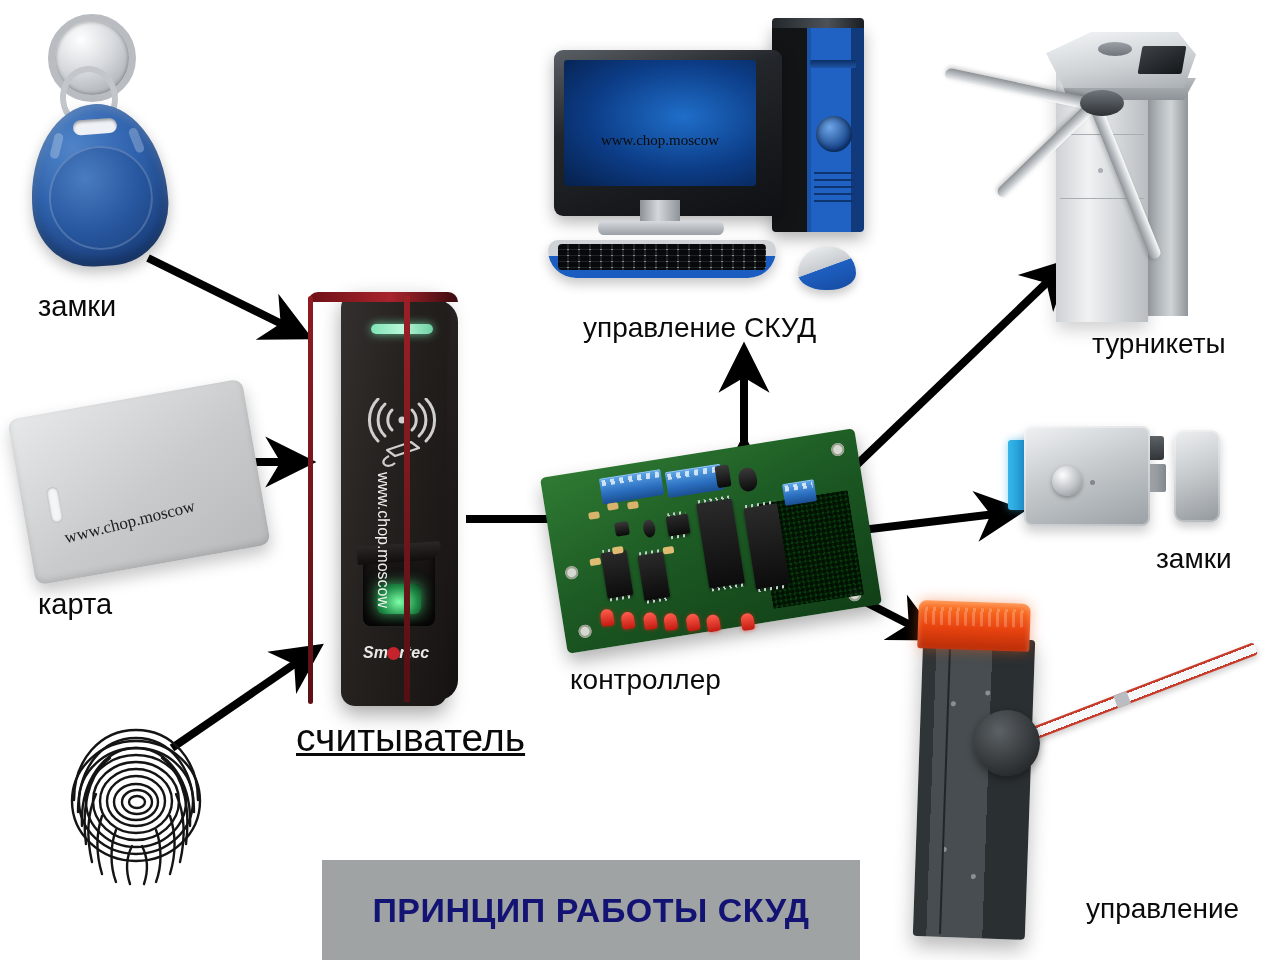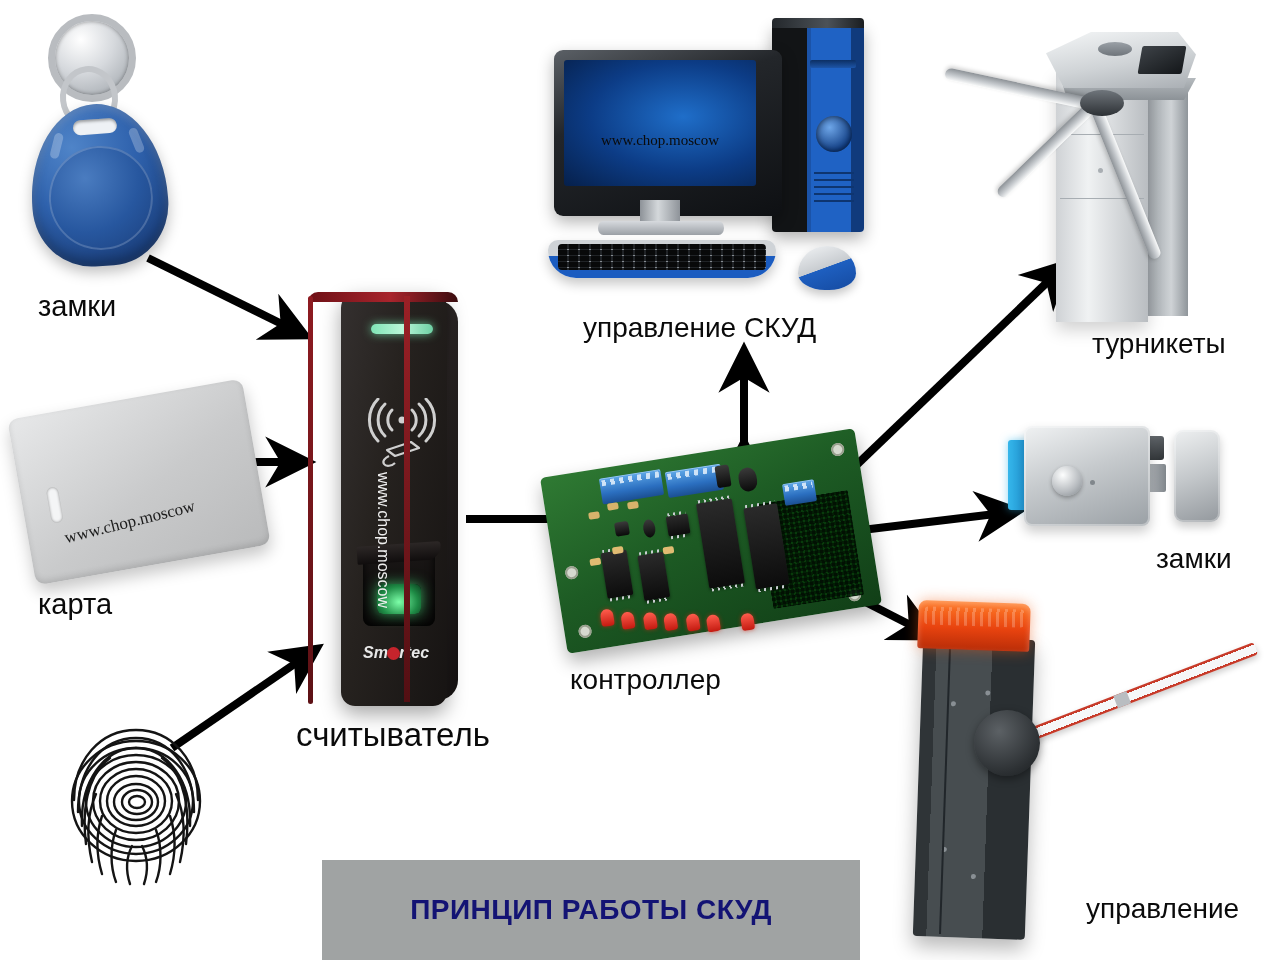--- a/index.html
+++ b/index.html
@@ -207,21 +207,21 @@
        background:linear-gradient(180deg,#c73b2a 0 18%,#f6f7f8 18% 82%,#c73b2a 82% 100%);
        transform:rotate(-21deg);transform-origin:left center;
        box-shadow:0 3px 6px rgba(0,0,0,.2);}
   .br-boom:after{content:"";position:absolute;left:96px;top:0;width:14px;height:13px;background:#b9bdc1;}
   .br-screw{position:absolute;width:5px;height:5px;border-radius:50%;background:#9aa0a5;opacity:.8;}
   .br-seam{position:absolute;left:44px;top:60px;width:2px;height:286px;background:#21262a;transform:rotate(2deg);}
 
   
   .banner{position:absolute;left:322px;top:860px;width:538px;height:100px;
        background:#a0a3a3;display:flex;align-items:center;justify-content:center;}
-  .banner span{color:#131374;font-size:28px;font-weight:bold;letter-spacing:.5px;
+  .banner span{color:#131374;font-size:34px;font-weight:bold;letter-spacing:.5px;
        font-family:"Liberation Sans",sans-serif;}
 </style>
 </head>
 <body>
 
 <div id="stage">
 
   <svg id="arrows" viewBox="0 0 1280 960">
     <defs>
       <marker id="ah" markerWidth="7" markerHeight="7" refX="4.6" refY="3.5" orient="auto">
@@ -315,21 +315,21 @@
         <div class="rd-biolip"></div>
         <div class="rd-bioglow"></div>
       </div>
       <div class="rd-brand">Sm<span class="dot"></span>rtec</div>
     </div>
     <div class="rd-redtop"></div>
     <div class="rd-redstripeL"></div>
     <div class="rd-redstripeM"></div>
     <div class="rd-vurl">www.chop.moscow</div>
   </div>
-  <div class="label" style="left:296px;top:716px;font-size:33px;">считыватель</div>
+  <div class="label" style="left:296px;top:716px;font-size:39px;text-decoration:underline;">считыватель</div>
 
   <div class="pc">
     <div class="tower">
       <div class="tower-bay"></div>
       <div class="tower-pwr"></div>
       <div class="tower-vents"></div>
     </div>
     <div class="tower-top"></div>
     <div class="mon-out">
       <div class="mon-scr">

